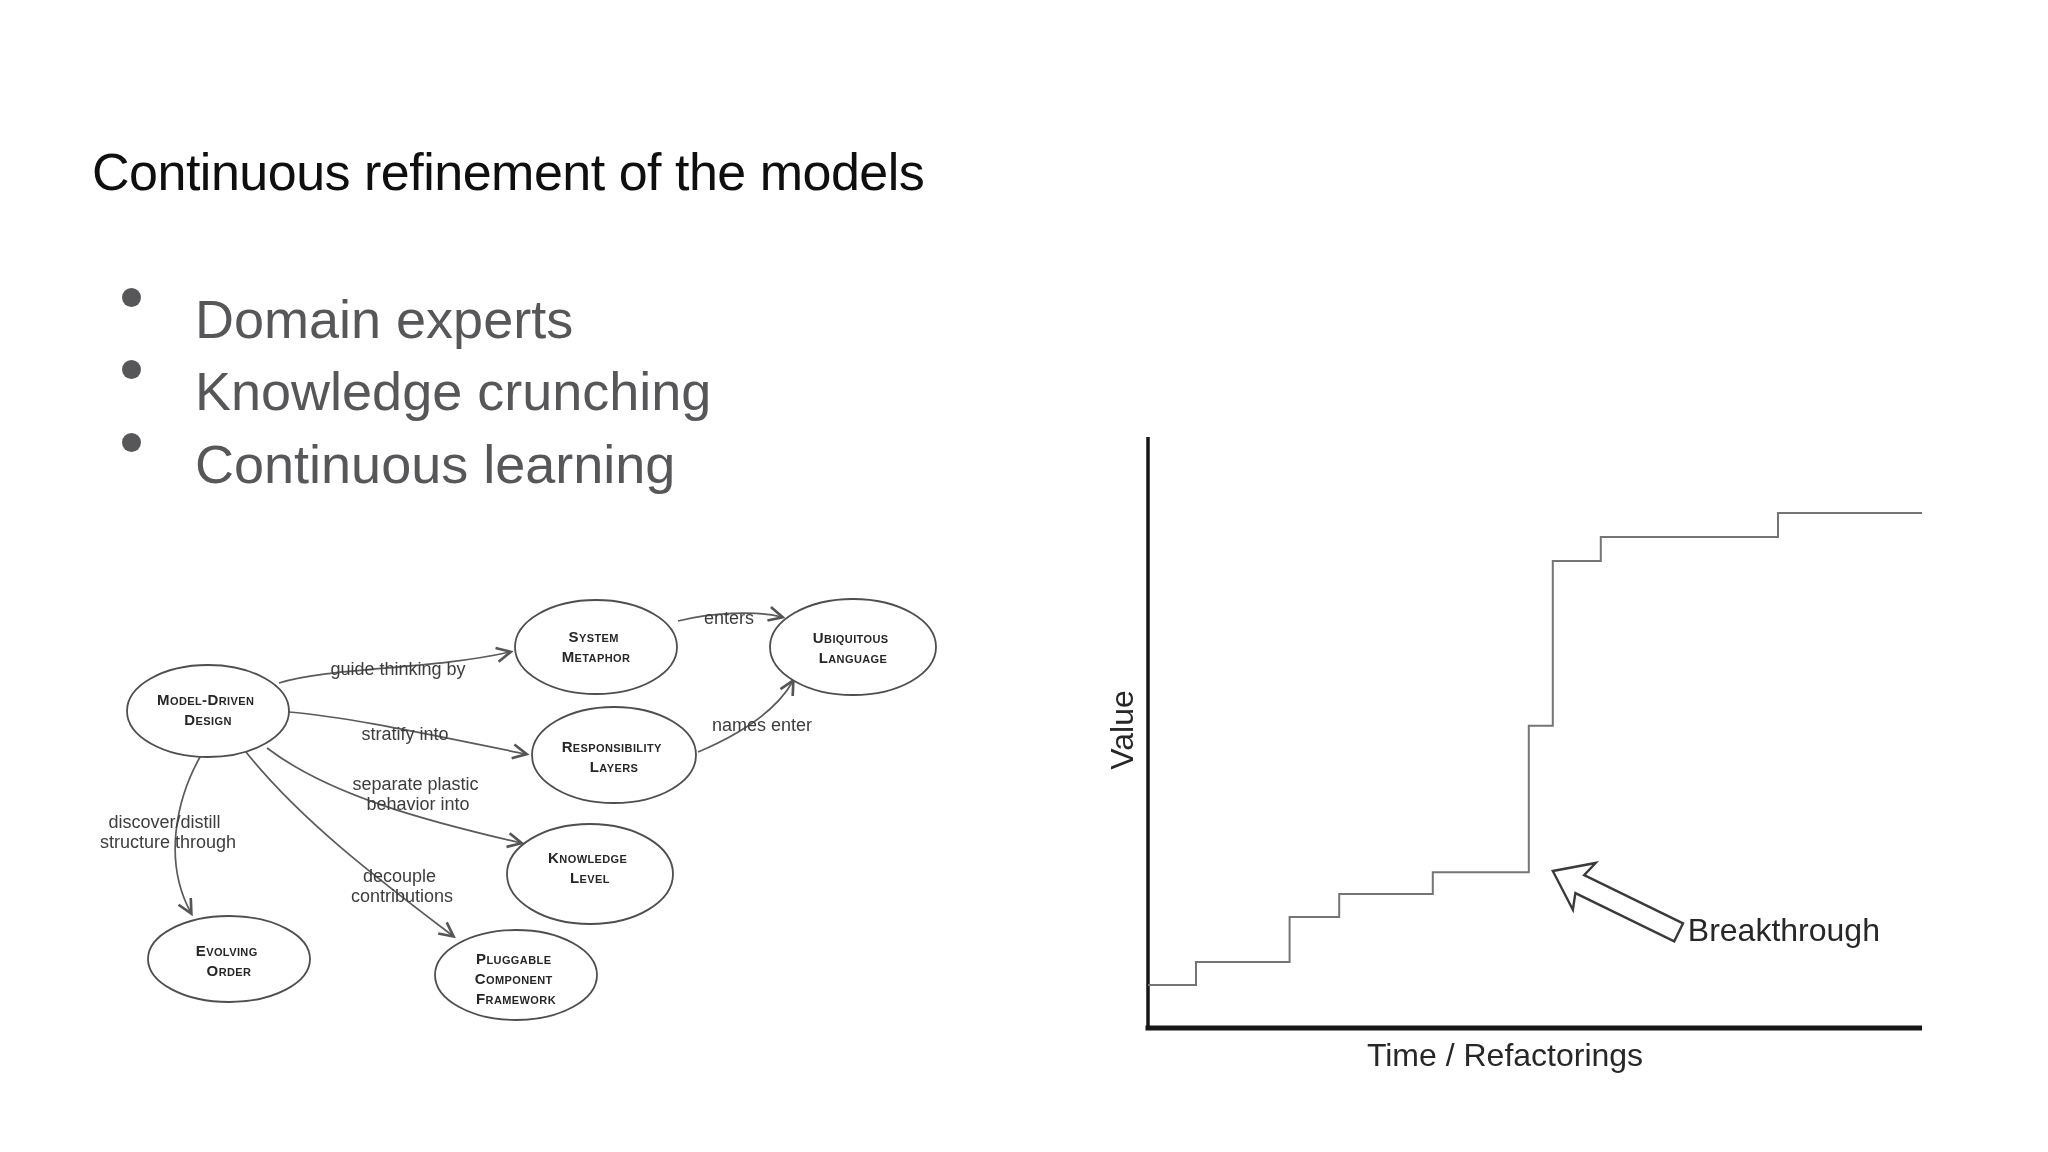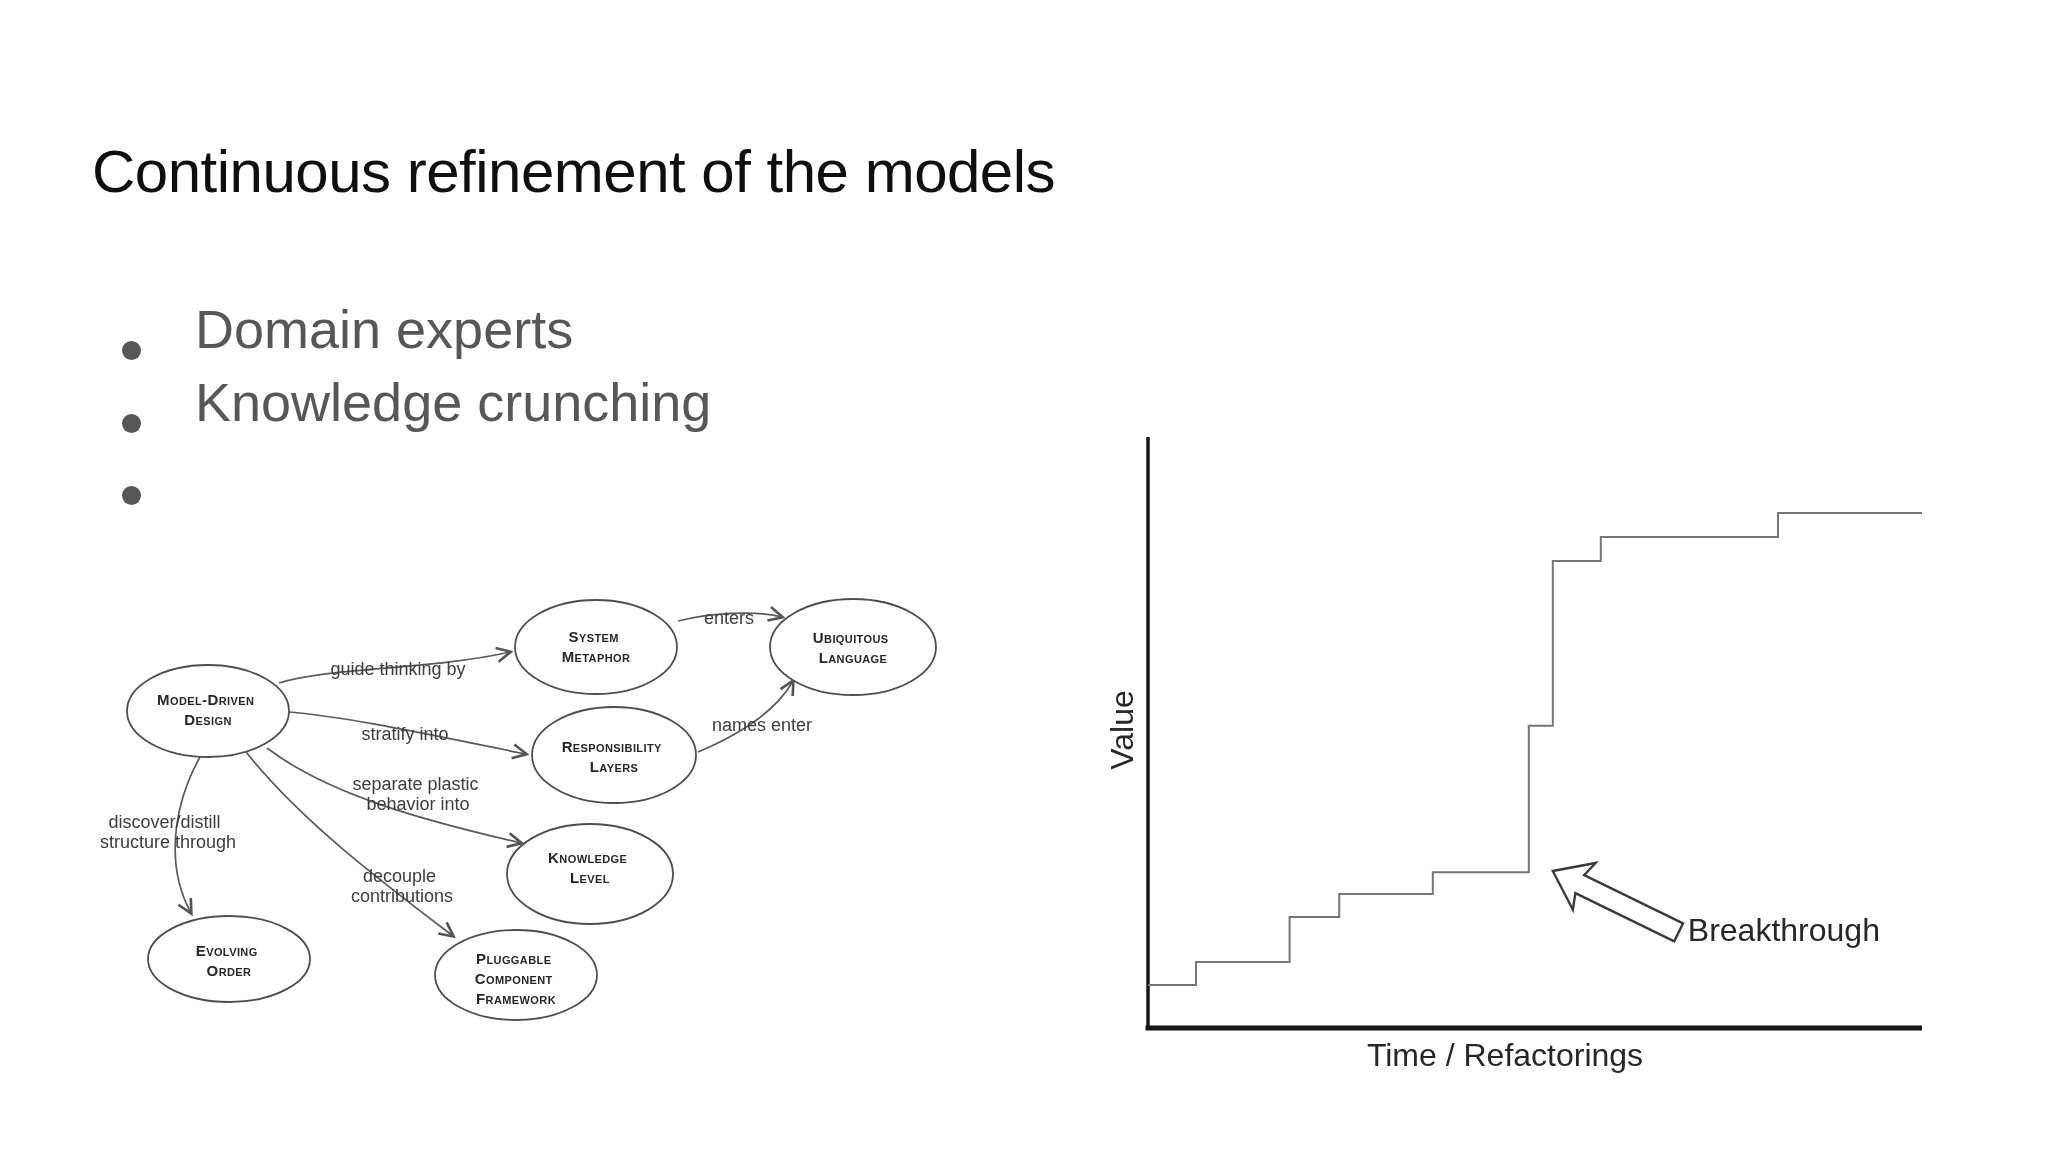--- a/index.html
+++ b/index.html
@@ -2,28 +2,28 @@
 <html><head>
 <meta charset="utf-8">
 <style>
   html,body{margin:0;padding:0;}
   body{
     width:2048px;height:1152px;background:#ffffff;overflow:hidden;position:relative;
     font-family:"Liberation Sans", sans-serif;
   }
   .slide-title{
     position:absolute;left:92px;top:130px;
-    font-size:60px;line-height:84px;color:#0f0f0f;letter-spacing:-0.5px;
+    font-size:52px;line-height:84px;color:#0f0f0f;letter-spacing:-0.5px;
     white-space:nowrap;
   }
   .bullet-list{
     position:absolute;left:122px;top:288px;list-style:none;margin:0;padding:0;
   }
   .bullet-item{
-    height:72.3px;display:flex;align-items:flex-end;
+    height:72.3px;display:flex;align-items:flex-start;
     font-size:54px;color:#57575a;white-space:nowrap;
   }
   .bullet-dot{
     width:19px;height:19px;border-radius:50%;background:#57575a;
     margin-right:54px;flex:0 0 auto;
   }
   .diagram-svg{
     position:absolute;left:80px;top:580px;
     filter:blur(0.4px);
   }
@@ -59,20 +59,21 @@
   <li class="bullet-item">
     <span class="bullet-dot"></span>
     <span>Domain experts</span>
   </li>
   <li class="bullet-item">
     <span class="bullet-dot"></span>
     <span>Knowledge crunching</span>
   </li>
   <li class="bullet-item">
     <span class="bullet-dot"></span>
+    <span>Continuous learning</span>
   </li>
 </ul>
 
 <svg class="diagram-svg" width="880" height="500" viewBox="80 580 880 500">
   <defs>
     <marker id="arrowhead" viewBox="0 0 12 12" refX="10" refY="6" markerWidth="11" markerHeight="11" orient="auto-start-reverse">
       <path d="M 1.5 1.5 L 10.5 6 L 1.5 10.5" fill="none" stroke="#555555" stroke-width="1.7"></path>
     </marker>
   </defs>
 

